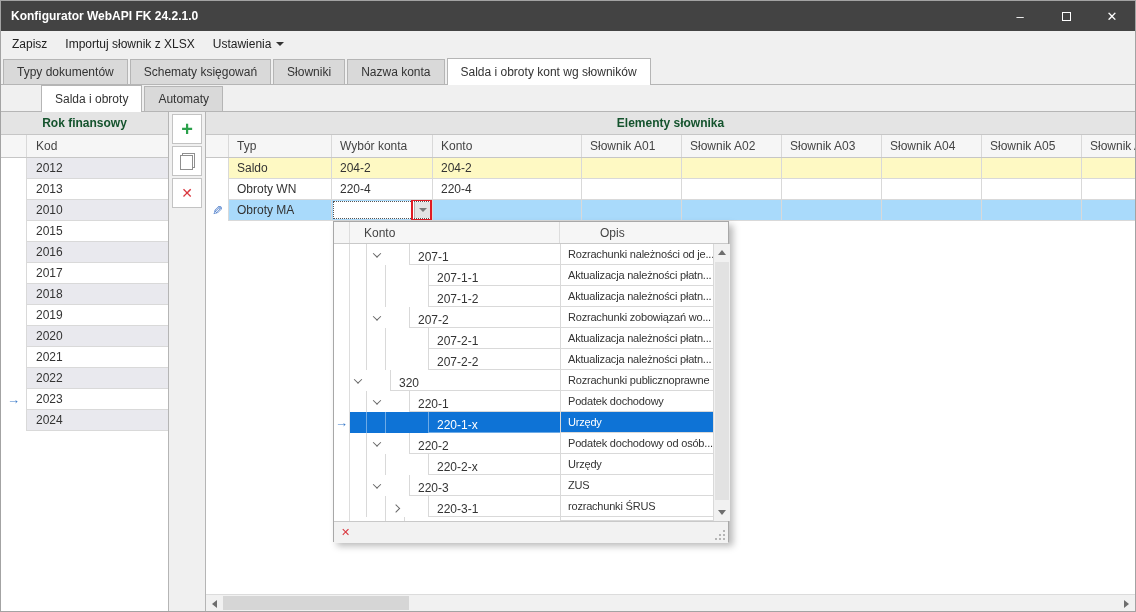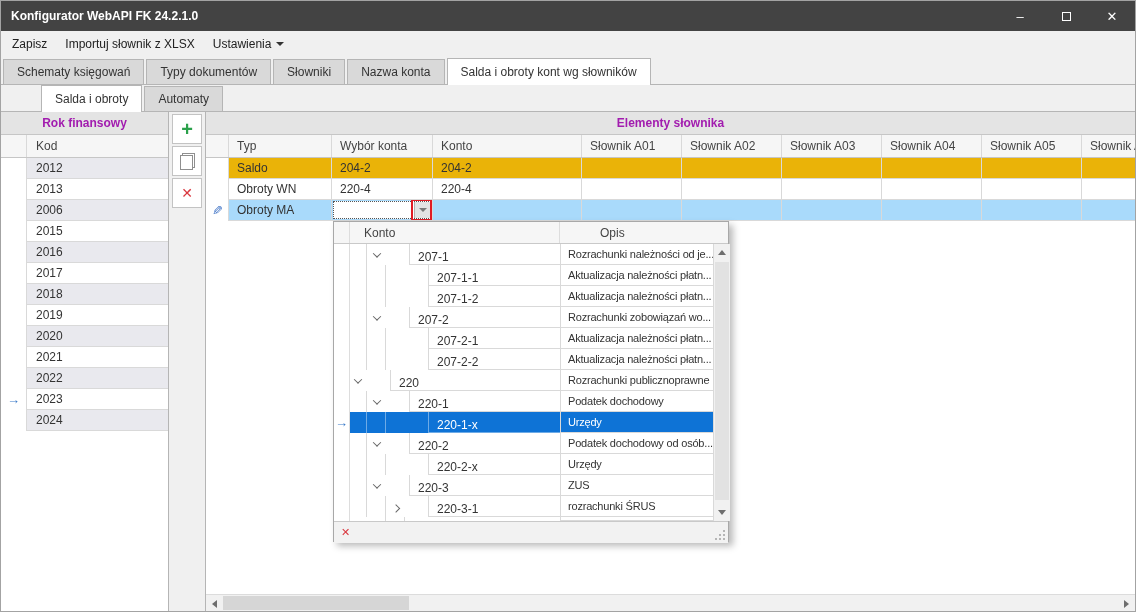--- a/index.html
+++ b/index.html
@@ -24,21 +24,21 @@
   .tabs-main { top:56px; height:28px; }
   .tabs-sub { top:84px; height:27px;padding-left:40px; }
   .tab { height:25px; padding:0 13px; display:flex; align-items:center; background:#d9d9d9; border:1px solid #b5b5b5; border-bottom:none; margin-right:2px; color:#333; white-space:nowrap; }
   .tab.active { background:#fff; height:27px; margin-bottom:-1px; z-index:2; }
 
   
   .content { position:absolute; top:111px; left:0; right:0; bottom:0; background:#fff; }
 
   
   .left-grid { position:absolute; left:0; top:0; width:168px; height:100%; background:#fff; border-right:1px solid #b5b5b5; }
-  .group-header { height:23px; background:#e4e4e4; border-bottom:1px solid #c6c6c6; display:flex; align-items:center; justify-content:center; color:#a21caf; font-weight:bold; }
+  .group-header { height:23px; background:#e4e4e4; border-bottom:1px solid #c6c6c6; display:flex; align-items:center; justify-content:center; color:#14532d; font-weight:bold; }
   .header-row { height:23px; background:#f6f6f6; border-bottom:1px solid #c6c6c6; display:flex; }
   .ind-cell { width:26px; border-right:1px solid #d9d9d9; flex:none; display:flex; align-items:center; justify-content:center; }
   .kod-cell { flex:1; display:flex; align-items:center; padding-left:9px; color:#444; }
   .year-row { height:21px; display:flex; background:#fff; }
   .year-cell { flex:1; display:flex; align-items:center; padding-left:9px; border-bottom:1px solid #d9d9d9; }
   .year-row.alt .year-cell { background:#e9e9ee; }
   .arrow-blue { color:#3d7cc9; font-size:13px; }
 
   
   .side-toolbar { position:absolute; left:168px; top:0; width:37px; height:100%; background:#f0f0f0; border-right:1px solid #b5b5b5; }
@@ -52,21 +52,21 @@
   
   .main-grid { position:absolute; left:205px; top:0; right:0; }
   .grid-header-row { height:23px; display:flex; background:#f6f6f6; border-bottom:1px solid #c6c6c6; }
   .gh-ind { width:23px; flex:none; border-right:1px solid #d9d9d9; }
   .gh-cell { display:flex; align-items:center; padding-left:8px; border-right:1px solid #d9d9d9; color:#444; white-space:nowrap; overflow:hidden; flex:none; }
   .gh-cell.fill { flex:1; border-right:none; min-width:0; }
   .grid-row { height:21px; display:flex; }
   .gr-ind { width:23px; flex:none; border-right:1px solid #d9d9d9; background:#fff; display:flex; align-items:center; justify-content:center; }
   .gr-cell { display:flex; align-items:center; padding-left:8px; border-right:1px solid #d9d9d9; border-bottom:1px solid #d9d9d9; white-space:nowrap; overflow:hidden; flex:none; }
   .gr-cell.fill { flex:1; border-right:none; min-width:0; }
-  .grid-row.alt .gr-cell { background:#eab308; }
+  .grid-row.alt .gr-cell { background:#fef9c3; }
   .grid-row.selected .gr-cell { background:#a9dafb; }
   .pencil-icon { color:#3a6fc4; font-size:13px; transform:scaleX(-1); }
 
   
   .gr-cell.edit-host { padding:0; position:relative; }
   .editor { position:absolute; left:1px; top:1px; right:1px; bottom:1px; background:#fff; border:1px dotted #555; display:flex; }
   .editor-text { flex:1; }
   .combo-btn { position:relative; width:16px; background:#e3e3e3; border-left:1px solid #b0b0b0; display:flex; align-items:center; justify-content:center; }
   .combo-tri { width:0; height:0; border-left:4px solid transparent; border-right:4px solid transparent; border-top:4px solid #7a7a7a; }
   .red-box { position:absolute; right:-2px; top:-3px; bottom:-3px; width:21px; border:2px solid #e01b24; z-index:3; pointer-events:none; }
@@ -139,24 +139,24 @@
         <span>Importuj słownik z XLSX</span>
       </div>
       <div class="menu-item">
         <span>Ustawienia</span>
         <div class="menu-caret"></div>
       </div>
     </div>
 
   <div class="tabs tabs-main" id="tabsMain">
       <div class="tab">
+        <span>Typy dokumentów</span>
+      </div>
+      <div class="tab">
         <span>Schematy księgowań</span>
-      </div>
-      <div class="tab">
-        <span>Typy dokumentów</span>
       </div>
       <div class="tab">
         <span>Słowniki</span>
       </div>
       <div class="tab">
         <span>Nazwa konta</span>
       </div>
       <div class="tab active">
         <span>Salda i obroty kont wg słowników</span>
       </div>
@@ -182,21 +182,21 @@
           <div class="year-row alt">
             <div class="ind-cell"></div>
             <div class="year-cell">2012</div>
           </div>
           <div class="year-row">
             <div class="ind-cell"></div>
             <div class="year-cell">2013</div>
           </div>
           <div class="year-row alt">
             <div class="ind-cell"></div>
-            <div class="year-cell">2006</div>
+            <div class="year-cell">2010</div>
           </div>
           <div class="year-row">
             <div class="ind-cell"></div>
             <div class="year-cell">2015</div>
           </div>
           <div class="year-row alt">
             <div class="ind-cell"></div>
             <div class="year-cell">2016</div>
           </div>
           <div class="year-row">
@@ -391,21 +391,21 @@
               </div>
               <div class="dd-opis">Aktualizacja należności płatn...</div>
             </div>
             <div class="dd-row">
               <div class="dd-ind"></div>
               <div class="dd-tree">
                 <div class="dd-chev" style="left: 0px;">
                   <div class="chev-i chev-down"></div>
                 </div>
                 <div class="dd-konto-box" style="left: 16px;">
-                  <span>220</span>
+                  <span>320</span>
                 </div>
               </div>
               <div class="dd-opis">Rozrachunki publicznoprawne</div>
             </div>
             <div class="dd-row">
               <div class="dd-ind"></div>
               <div class="dd-tree">
                 <div class="dd-lane" style="left: 16px;"></div>
                 <div class="dd-chev" style="left: 19px;">
                   <div class="chev-i chev-down"></div>

